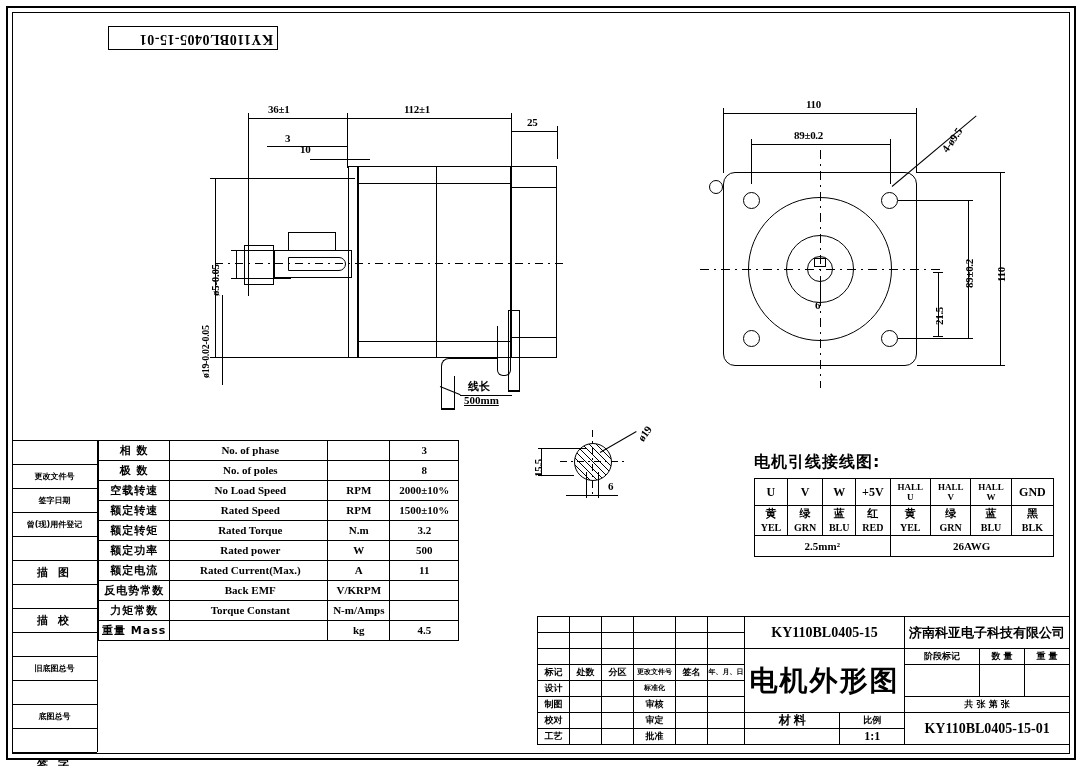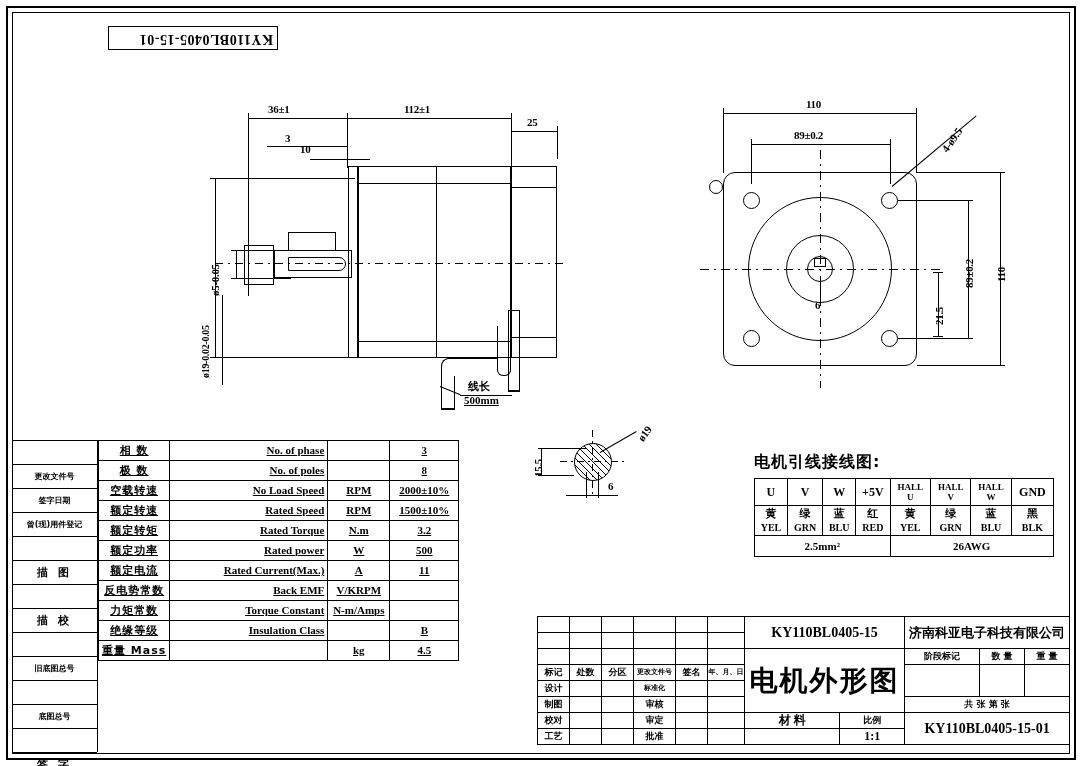--- a/index.html
+++ b/index.html
@@ -21,21 +21,21 @@
 
   .dimtxt{position:absolute;font-family:"Liberation Serif",serif;font-weight:bold;font-size:11px;line-height:11px;white-space:nowrap;letter-spacing:-0.3px;}
   .rot90{transform-origin:left top;transform:rotate(-90deg);}
   .rot180{transform-origin:left top;transform:rotate(180deg);}
   .rotdiag{transform-origin:left top;transform:rotate(-55deg);}
 
   
   table{border-collapse:collapse;font-family:"Liberation Serif",serif;}
   .spec td{border:1px solid #000;font-weight:bold;font-size:11px;padding:0 3px;height:19px;line-height:19px;white-space:nowrap;}
   .spec .cn{width:62px;text-align:center;letter-spacing:1px;font-family:"DejaVu Sans",sans-serif;font-size:11px;}
-  .spec .en{width:148px;text-align:right;padding-left:6px;}
+  .spec .en{width:148px;text-align:center;padding-left:6px;}
   .spec .un{width:55px;text-align:center;}
   .spec .vl{width:62px;text-align:center;}
 
   .sideLbl{position:absolute;left:12px;width:86px;border-right:1px solid #000;box-sizing:border-box;}
   .sideLbl div{border-bottom:1px solid #000;height:24px;line-height:24px;text-align:center;font-family:"DejaVu Sans",sans-serif;font-weight:bold;font-size:11px;letter-spacing:3px;box-sizing:border-box;}
   .sideLbl div.sm{font-size:8px;letter-spacing:0;}
   .sideLbl div.blank{letter-spacing:0;}
   .wire-title{position:absolute;font-family:"DejaVu Sans",sans-serif;font-weight:bold;font-size:16px;letter-spacing:1px;}
   .wire table td{border:1.5px solid #000;text-align:center;font-weight:bold;font-size:12px;font-family:"Liberation Serif",serif;padding:0;}
   .wire .hdr{height:26px;}
@@ -222,21 +222,21 @@
       <div class=" blank"></div>
       <div>描 校</div>
       <div class=" blank"></div>
       <div class="sm">旧底图总号</div>
       <div class=" blank"></div>
       <div class="sm">底图总号</div>
       <div class=" blank"></div>
       <div>签 字</div>
     </div>
 
-  <div class="abs" style="left:98px;top:440px;text-decoration:underline;">
+  <div class="abs" style="left:98px;top:440px;">
     <table class="spec">
       <tbody id="spec-body">
           <tr>
             <td class="cn">相 数</td>
             <td class="en">No. of phase</td>
             <td class="un"></td>
             <td class="vl">3</td>
           </tr>
           <tr>
             <td class="cn">极 数</td>
@@ -278,26 +278,20 @@
             <td class="cn">反电势常数</td>
             <td class="en">Back EMF</td>
             <td class="un">V/KRPM</td>
             <td class="vl"></td>
           </tr>
           <tr>
             <td class="cn">力矩常数</td>
             <td class="en">Torque Constant</td>
             <td class="un">N-m/Amps</td>
             <td class="vl"></td>
-          </tr>
-          <tr>
-            <td class="cn">绝缘等级</td>
-            <td class="en">Insulation Class</td>
-            <td class="un"></td>
-            <td class="vl">B</td>
           </tr>
           <tr>
             <td class="cn">重量  Mass</td>
             <td class="en"></td>
             <td class="un">kg</td>
             <td class="vl">4.5</td>
           </tr>
         </tbody>
     </table>
   </div>

